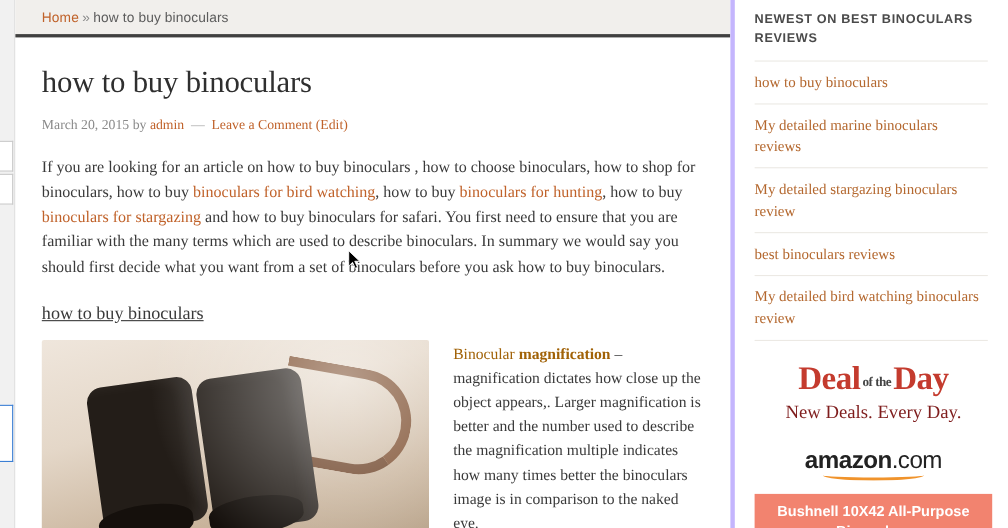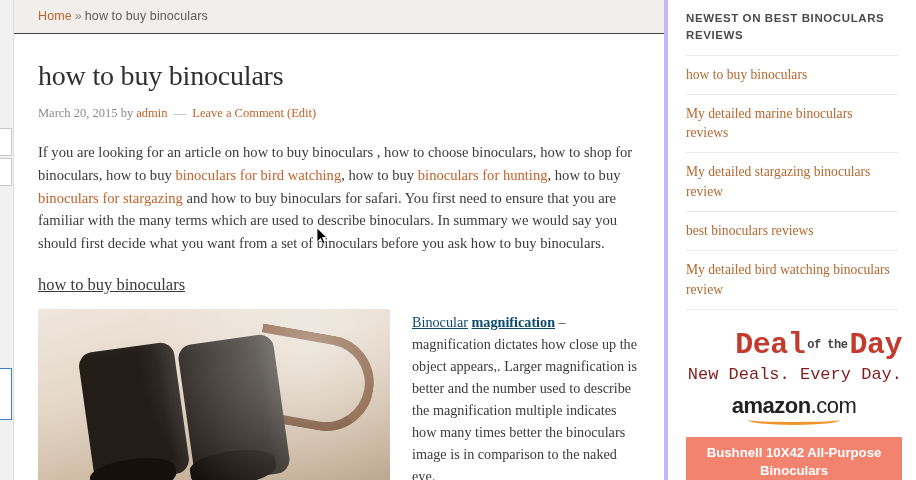--- a/index.html
+++ b/index.html
@@ -31,21 +31,21 @@
 
   
   .content {
     position: absolute; left: 14px; top: 0;
     width: 650px; height: 480px;
     background: #ffffff;
   }
   .breadcrumb-bar {
     height: 34px;
     background: #f1efec;
-    border-bottom: 1px solid #404040;
+    border-bottom: 3px solid #404040;
     padding: 9px 0 0 24px;
     font-size: 12.5px;
     color: #666;
     font-family: "Liberation Sans", sans-serif;
     letter-spacing: .1px;
   }
   .breadcrumb-bar a { color: #c0622a; text-decoration: none; }
   .bc-sep { color: #8a8a8a; padding: 0 3px; }
   .bc-cur { color: #5c5c5c; }
 
@@ -106,21 +106,21 @@
     border: 9px solid #7a4a2a; border-left: none; border-bottom-color: #6b4024;
     border-radius: 0 60px 60px 0;
     transform: rotate(10deg);
   }
   .photo .hl {
     position:absolute; left:0; top:0; width:100%; height:100%;
     background: radial-gradient(circle at 78% 18%, rgba(255,255,255,.45), rgba(255,255,255,0) 55%);
   }
   .fig-text { flex: 1 1 auto; padding-top: 2px; }
   .fig-text p { font-size: 14.2px; line-height: 1.55; color: #3a3a3a; margin: 0 0 16px 0; }
-  .term { color: #0c4a6e; text-decoration: underline; }
+  .term { color: #a16207; }
   .term b { font-weight: bold; }
 
   
   .cursor {
     position: absolute; left: 303px; top: 228px;
     width: 12px; height: 18px;
     pointer-events: none;
   }
 
   
@@ -152,33 +152,33 @@
     text-decoration: none;
     font-size: 13.6px;
     line-height: 1.42;
     display: block;
   }
   .ad {
     margin-top: 14px;
     width: 216px;
   }
   .ad-deal {
-    text-align: right;
-    font-family: Liberation Mono, monospace;
+    text-align: center;
+    font-family: Liberation Serif, serif;
     line-height: 1;
     padding-top: 6px;
   }
   .ad-deal .l1 { font-size: 30px; font-weight: bold; color: #c43b2e; letter-spacing: -.5px; }
   .ad-deal .l1 .of {
     font-size: 12px; color: #444; display: inline-block;
     vertical-align: middle; line-height: 1; padding: 0 2px;
   }
   .ad-deal .l2 { font-size: 17px; color: #7f1d1d; margin-top: 6px; }
   .ad-amz {
-    text-align:center; margin-top: 10px;
+    text-align:center; margin-top: 22px;
     font-size: 22px; color: #222; font-weight: bold;
     font-family: "Liberation Sans", sans-serif;
     letter-spacing: -.5px;
   }
   .ad-amz .dot { font-weight: normal; }
   .ad-amz .swoosh {
     display:block; width: 92px; height: 10px; margin: -4px auto 0 auto;
     border-bottom: 3px solid #f0932b; border-radius: 0 0 50% 50%;
   }
   .ad-prod {

